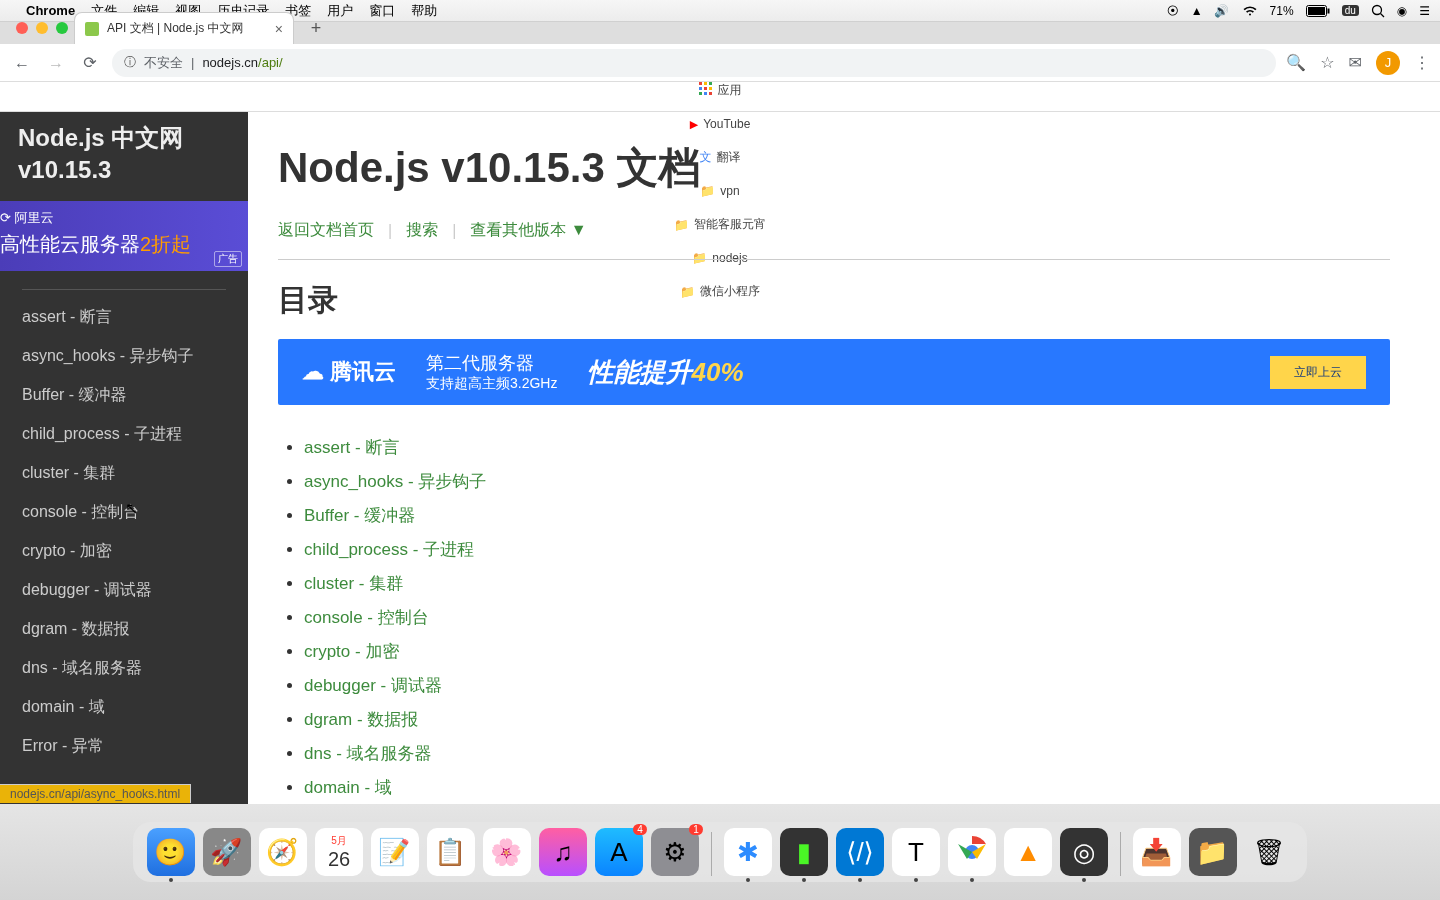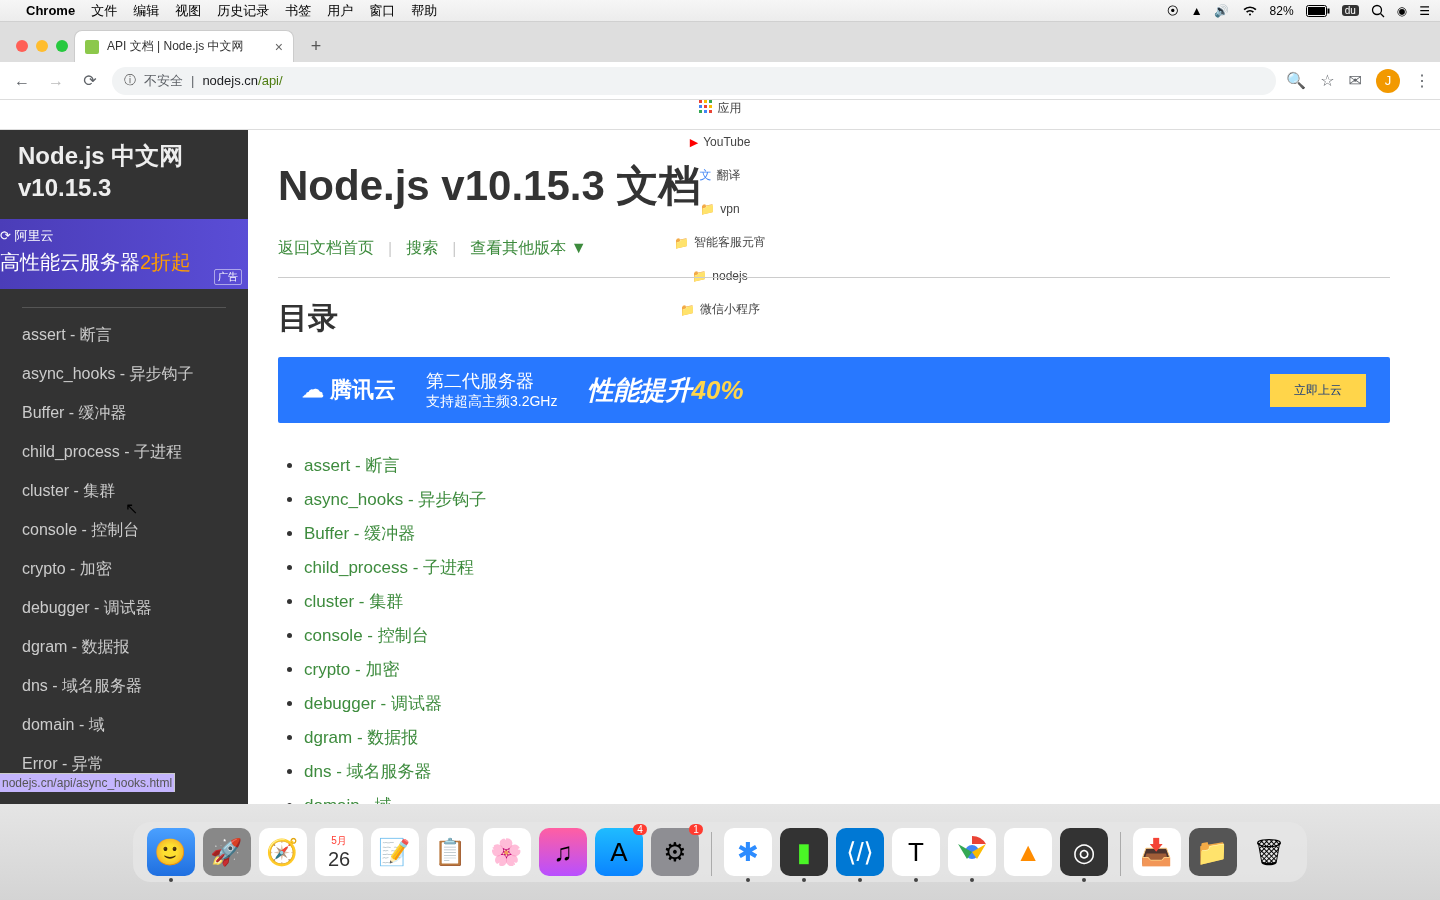--- a/index.html
+++ b/index.html
@@ -8,21 +8,21 @@
 
 .mac-menubar { height: 22px; background: linear-gradient(#f6f6f6,#ececec); border-bottom: 1px solid #d0d0d0; display: flex; align-items: center; font-size: 13px; padding: 0 10px; justify-content: space-between; }
 .mac-menubar .left, .mac-menubar .right { display: flex; align-items: center; gap: 16px; }
 .mac-menubar .left span { cursor: default; }
 .mac-menubar .app-name { font-weight: 600; }
 .apple-logo { font-size: 14px; }
 .mac-menubar .right { gap: 12px; font-size: 12px; }
 .right-icon { display: inline-flex; align-items: center; }
 
 
-.tab-strip { height: 40px; background: #dedede; display: flex; align-items: flex-end; padding-left: 10px; }
+.tab-strip { height: 22px; background: #dedede; display: flex; align-items: flex-end; padding-left: 10px; }
 .traffic-lights { display: flex; gap: 8px; align-items: center; padding: 0 6px 10px 6px; }
 .tl { width: 12px; height: 12px; border-radius: 50%; }
 .tl.red { background: #ff5f56; }
 .tl.yellow { background: #ffbd2e; }
 .tl.green { background: #27c93f; }
 .tab { background: #fff; border-radius: 8px 8px 0 0; height: 32px; min-width: 220px; display: flex; align-items: center; padding: 0 10px; gap: 8px; font-size: 12px; color: #333; border: 1px solid #ccc; border-bottom: none; }
 .tab .favicon { width: 14px; height: 14px; background: #8cc84b; border-radius: 2px; }
 .tab .close { color: #666; font-size: 14px; cursor: default; margin-left: auto; }
 .new-tab { width: 28px; height: 28px; display: flex; align-items: center; justify-content: center; color: #555; font-size: 18px; margin-left: 8px; margin-bottom: 2px; }
 
@@ -76,21 +76,21 @@
 .banner .mid .sub { font-size: 14px; }
 .banner .perf { font-size: 26px; font-weight: 700; font-style: italic; }
 .banner .perf .num { color: #ffd54a; }
 .banner .btn { margin-left: auto; background: #ffd54a; color: #1a3d7c; padding: 8px 24px; font-size: 12px; font-weight: 400; }
 
 .toc { padding-left: 26px; }
 .toc li { font-size: 17px; line-height: 2.0; color: #333; }
 .toc li a { color: #3d8b3d; text-decoration: none; }
 
 
-.status-link { position: absolute; left: 0; bottom: 108px; background: #c4b5fd; border: 1px solid #ccc; border-left: none; border-bottom: none; padding: 2px 2px; font-size: 12px; color: #555; z-index: 50; }
+.status-link { position: absolute; left: 0; bottom: 97px; background: #eab308; border: 1px solid #ccc; border-left: none; border-bottom: none; padding: 2px 10px; font-size: 12px; color: #555; z-index: 50; }
 
 
 .dock-wrap { position: absolute; bottom: 0; left: 0; right: 0; height: 96px; background: linear-gradient(#e5e5e5,#d4d4d4); display: flex; align-items: center; justify-content: center; }
 .dock { background: rgba(230,230,230,0.8); border-radius: 18px; padding: 6px 14px; display: flex; gap: 8px; align-items: flex-end; }
 .dock-item { width: 48px; height: 48px; border-radius: 10px; display: flex; align-items: center; justify-content: center; font-size: 26px; position: relative; }
 .dock-item.running::after { content: ""; position: absolute; bottom: -6px; left: 50%; transform: translateX(-50%); width: 4px; height: 4px; background: #444; border-radius: 50%; }
 .dock-sep { width: 1px; height: 44px; background: rgba(0,0,0,0.25); margin: 0 4px; }
 .badge { position: absolute; top: -4px; right: -4px; background: #ff3b30; color: #fff; font-size: 10px; border-radius: 8px; padding: 0 4px; min-width: 14px; text-align: center; }
 
 
@@ -114,21 +114,21 @@
   </div>
   <div class="right">
     <span class="right-icon">⦿</span>
     <span class="right-icon">▲</span>
     <span class="right-icon">🔊</span>
     <span class="right-icon">
       <svg width="16" height="12" viewBox="0 0 16 12">
           <path d="M8 10.5a1 1 0 100-2 1 1 0 000 2zM4 6.5a6 6 0 018 0l-1.2 1.2a4.3 4.3 0 00-5.6 0L4 6.5zM1.5 4a9.5 9.5 0 0113 0l-1.2 1.2a7.8 7.8 0 00-10.6 0L1.5 4z" fill="#000"></path>
         </svg>
     </span>
-    <span class="right-icon">82%</span>
+    <span class="right-icon">71%</span>
     <span class="right-icon">
       <svg width="24" height="12" viewBox="0 0 24 12">
           <rect x="0.5" y="0.5" width="20" height="11" rx="2" fill="none" stroke="#000"></rect>
           <rect x="21.5" y="3.5" width="2" height="5" fill="#000"></rect>
           <rect x="2" y="2" width="17" height="8" fill="#000"></rect>
         </svg>
     </span>
     <span class="right-icon" style="background:#333;color:#fff;padding:0 3px;border-radius:3px;font-size:10px;">du</span>
     <span class="right-icon">
       <svg width="14" height="14" viewBox="0 0 14 14">

